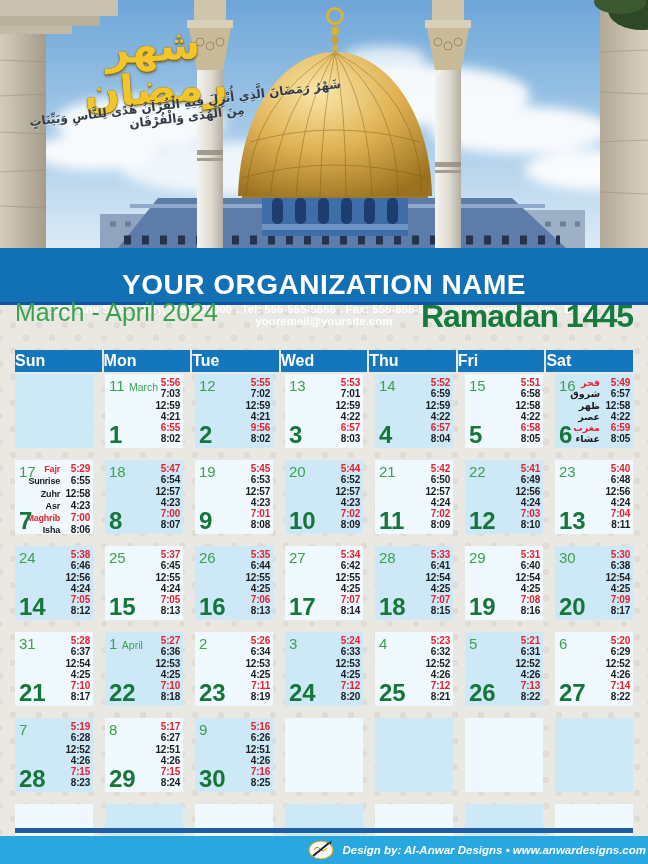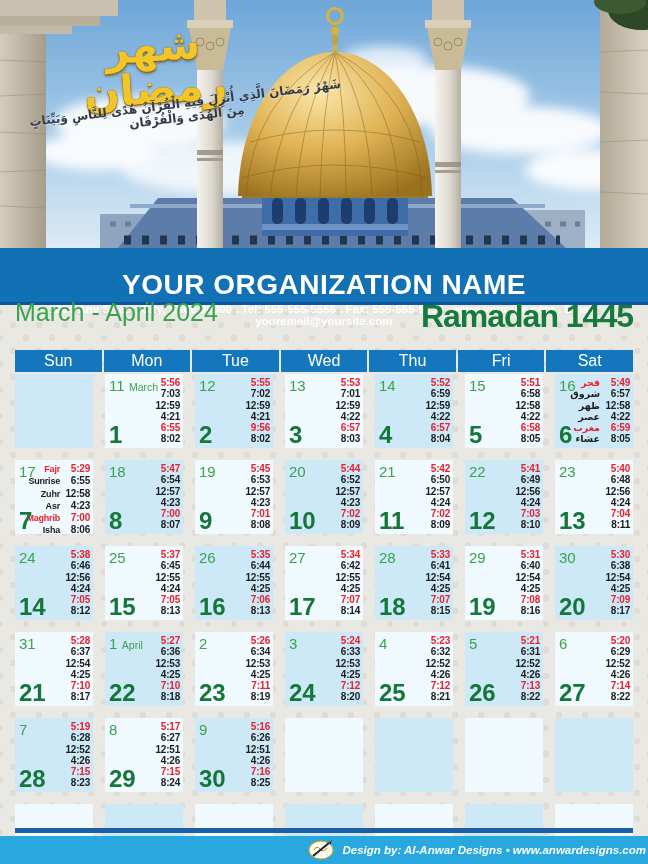--- a/index.html
+++ b/index.html
@@ -28,21 +28,21 @@
 
   
   .mid{position:absolute;top:305px;left:15px;width:618px;height:45px;display:flex;
     justify-content:space-between;align-items:flex-end}
   .range{color:#3aa24c;font-size:25px;padding-bottom:23px}
   .title{color:#157a3b;font-size:32px;font-weight:bold;letter-spacing:-1px;line-height:1;padding-bottom:18px}
 
   
   .cal{position:absolute;top:350px;left:15px;width:618px}
   .dayhdr{display:grid;grid-template-columns:repeat(7,1fr);gap:2px;margin-bottom:2px}
-  .dayhdr div{background:#1477bd;color:#fff;font-weight:normal;font-size:16px;text-align:center;
+  .dayhdr div{background:#1477bd;color:#fff;font-weight:bold;font-size:16px;
     height:22px;line-height:22px}
   .grid{display:grid;grid-template-columns:repeat(7,1fr);grid-auto-rows:74px;gap:12px}
   .cell{position:relative;overflow:hidden}
   .c-blue{background:#cde9f8}
   .c-white{background:#f0f9fe}
   .greg{position:absolute;top:3px;left:4px;color:#3aa24c;white-space:nowrap}
   .gnum{font-size:15px}
   .gmon{font-size:10.5px}
   .hijri{position:absolute;bottom:1px;left:4px;color:#15763a;font-size:24px;font-weight:bold;line-height:1}
   .times{position:absolute;top:3px;right:3px;text-align:right}

